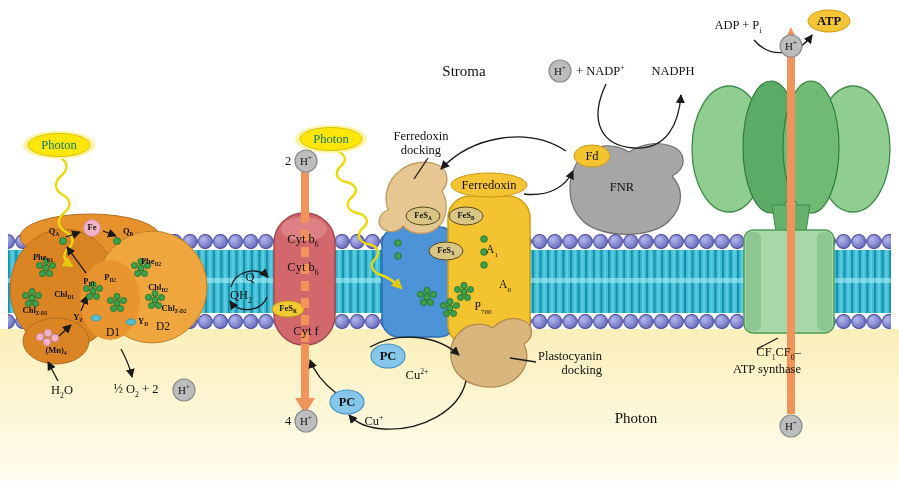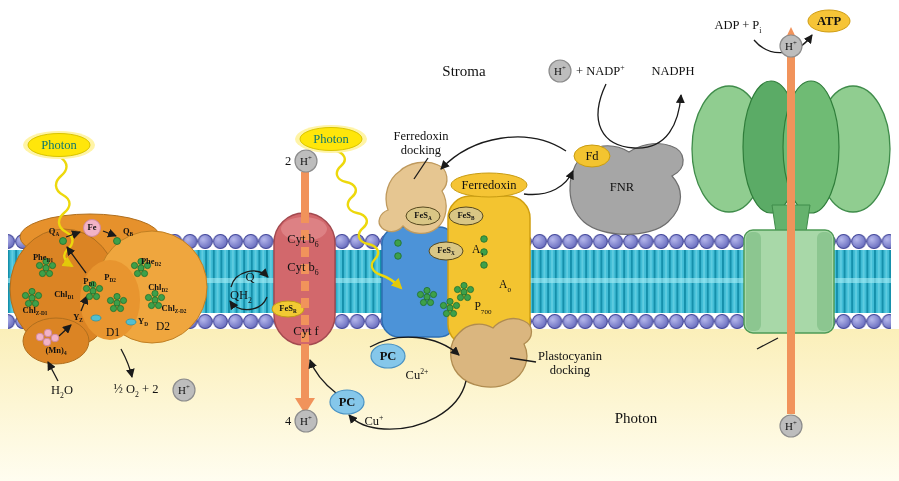--- a/index.html
+++ b/index.html
@@ -9,21 +9,21 @@
   #fig svg.base{position:absolute;left:0;top:0}
   .lbl{position:absolute;transform:translate(-50%,-50%);font-size:12.5px;
        white-space:nowrap;line-height:1.15;text-align:center}
   .lbl sub,.lbl sup{font-size:62%}
   .sm{font-size:8.5px;font-weight:bold}
   .md{font-size:11.5px}
   .big{font-size:15px}
   .h{font-size:11px}
   .red{color:#0f766e}
   .bold{font-weight:bold}
-  .left{transform:none;text-align:center}
+  .left{transform:none;text-align:right}
   .vl{transform:translateY(-50%);text-align:right}
 </style>
 </head>
 <body>
 
 <div id="fig">
 
 <svg class="base" width="899" height="481" viewBox="0 0 899 481">
   <defs>
     <linearGradient id="lumenG" x1="0" y1="0" x2="0" y2="1">
@@ -211,37 +211,38 @@
 <div class="lbl" style="left:673px;top:71px">NADPH</div>
 <div class="lbl" style="left:489px;top:185px">Ferredoxin</div>
 <div class="lbl" style="left:592px;top:156px">Fd</div>
 <div class="lbl" style="left:622px;top:187px">FNR</div>
 <div class="lbl" style="left:421px;top:143px">Ferredoxin<br>docking</div>
 
 <div class="lbl" style="left:738px;top:27px">ADP + P<sub>i</sub></div>
 <div class="lbl h" style="left:791px;top:46px">H<sup>+</sup></div>
 <div class="lbl bold" style="left:829px;top:21px">ATP</div>
 <div class="lbl h" style="left:791px;top:426px">H<sup>+</sup></div>
+<div class="lbl left" style="left:733px;top:345px">CF<sub>1</sub>CF<sub>0</sub>–<br>ATP synthase</div>
 
 <div class="lbl" style="left:288px;top:161px">2</div>
 <div class="lbl h" style="left:306px;top:161px">H<sup>+</sup></div>
 <div class="lbl" style="left:303px;top:241px">Cyt b<sub>6</sub></div>
 <div class="lbl" style="left:303px;top:269px">Cyt b<sub>6</sub></div>
 <div class="lbl sm" style="left:288px;top:309px">FeS<sub>R</sub></div>
 <div class="lbl" style="left:306px;top:331px">Cyt f</div>
 <div class="lbl" style="left:288px;top:421px">4</div>
 <div class="lbl h" style="left:306px;top:421px">H<sup>+</sup></div>
 
 <div class="lbl" style="left:250px;top:277px">Q</div>
 <div class="lbl" style="left:241px;top:297px">QH<sub>2</sub></div>
 
 <div class="lbl sm" style="left:423px;top:216px">FeS<sub>A</sub></div>
 <div class="lbl sm" style="left:466px;top:216px">FeS<sub>B</sub></div>
 <div class="lbl sm" style="left:446px;top:251px">FeS<sub>X</sub></div>
-<div class="lbl md" style="left:478px;top:251px">A<sub>1</sub></div>
+<div class="lbl md" style="left:492px;top:251px">A<sub>1</sub></div>
 <div class="lbl md" style="left:505px;top:286px">A<sub>0</sub></div>
 <div class="lbl md" style="left:483px;top:308px">P<sub>700</sub></div>
 <div class="lbl left" style="left:538px;top:349px">Plastocyanin<br>docking</div>
 
 <div class="lbl bold" style="left:388px;top:356px">PC</div>
 <div class="lbl bold" style="left:347px;top:402px">PC</div>
 <div class="lbl" style="left:417px;top:375px">Cu<sup>2+</sup></div>
 <div class="lbl" style="left:374px;top:421px">Cu<sup>+</sup></div>
 
 <div class="lbl" style="left:62px;top:392px">H<sub>2</sub>O</div>

